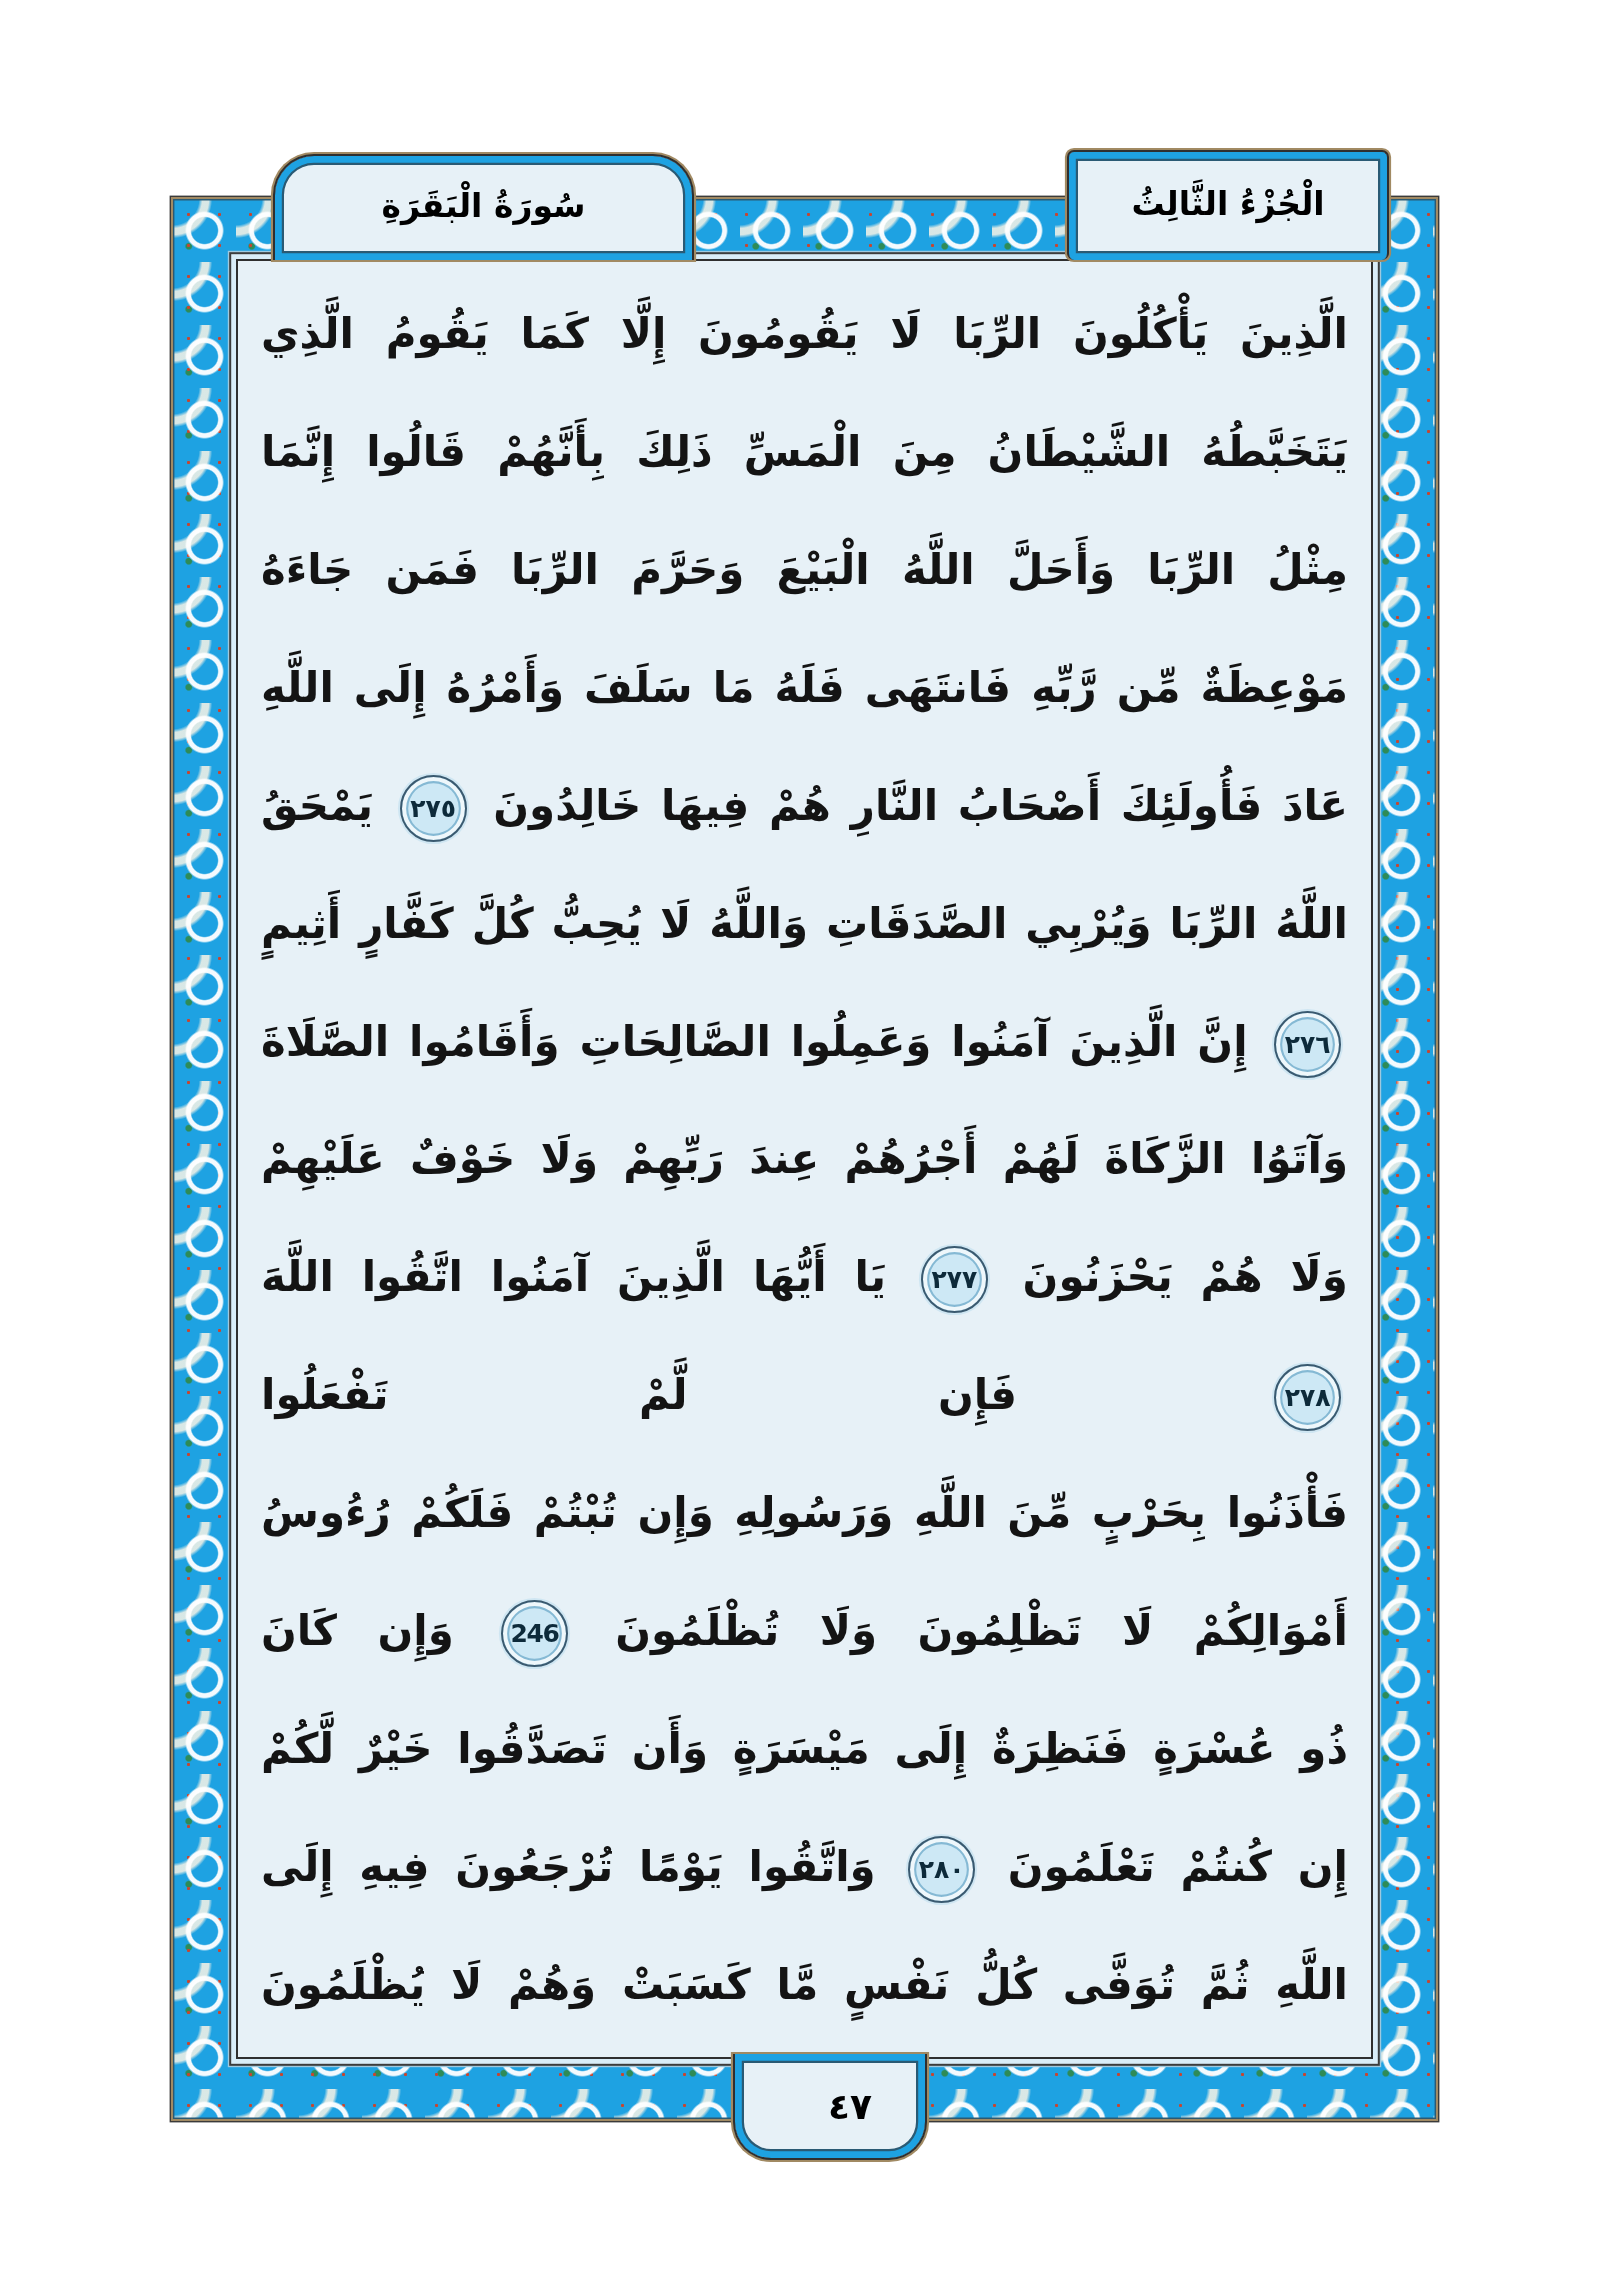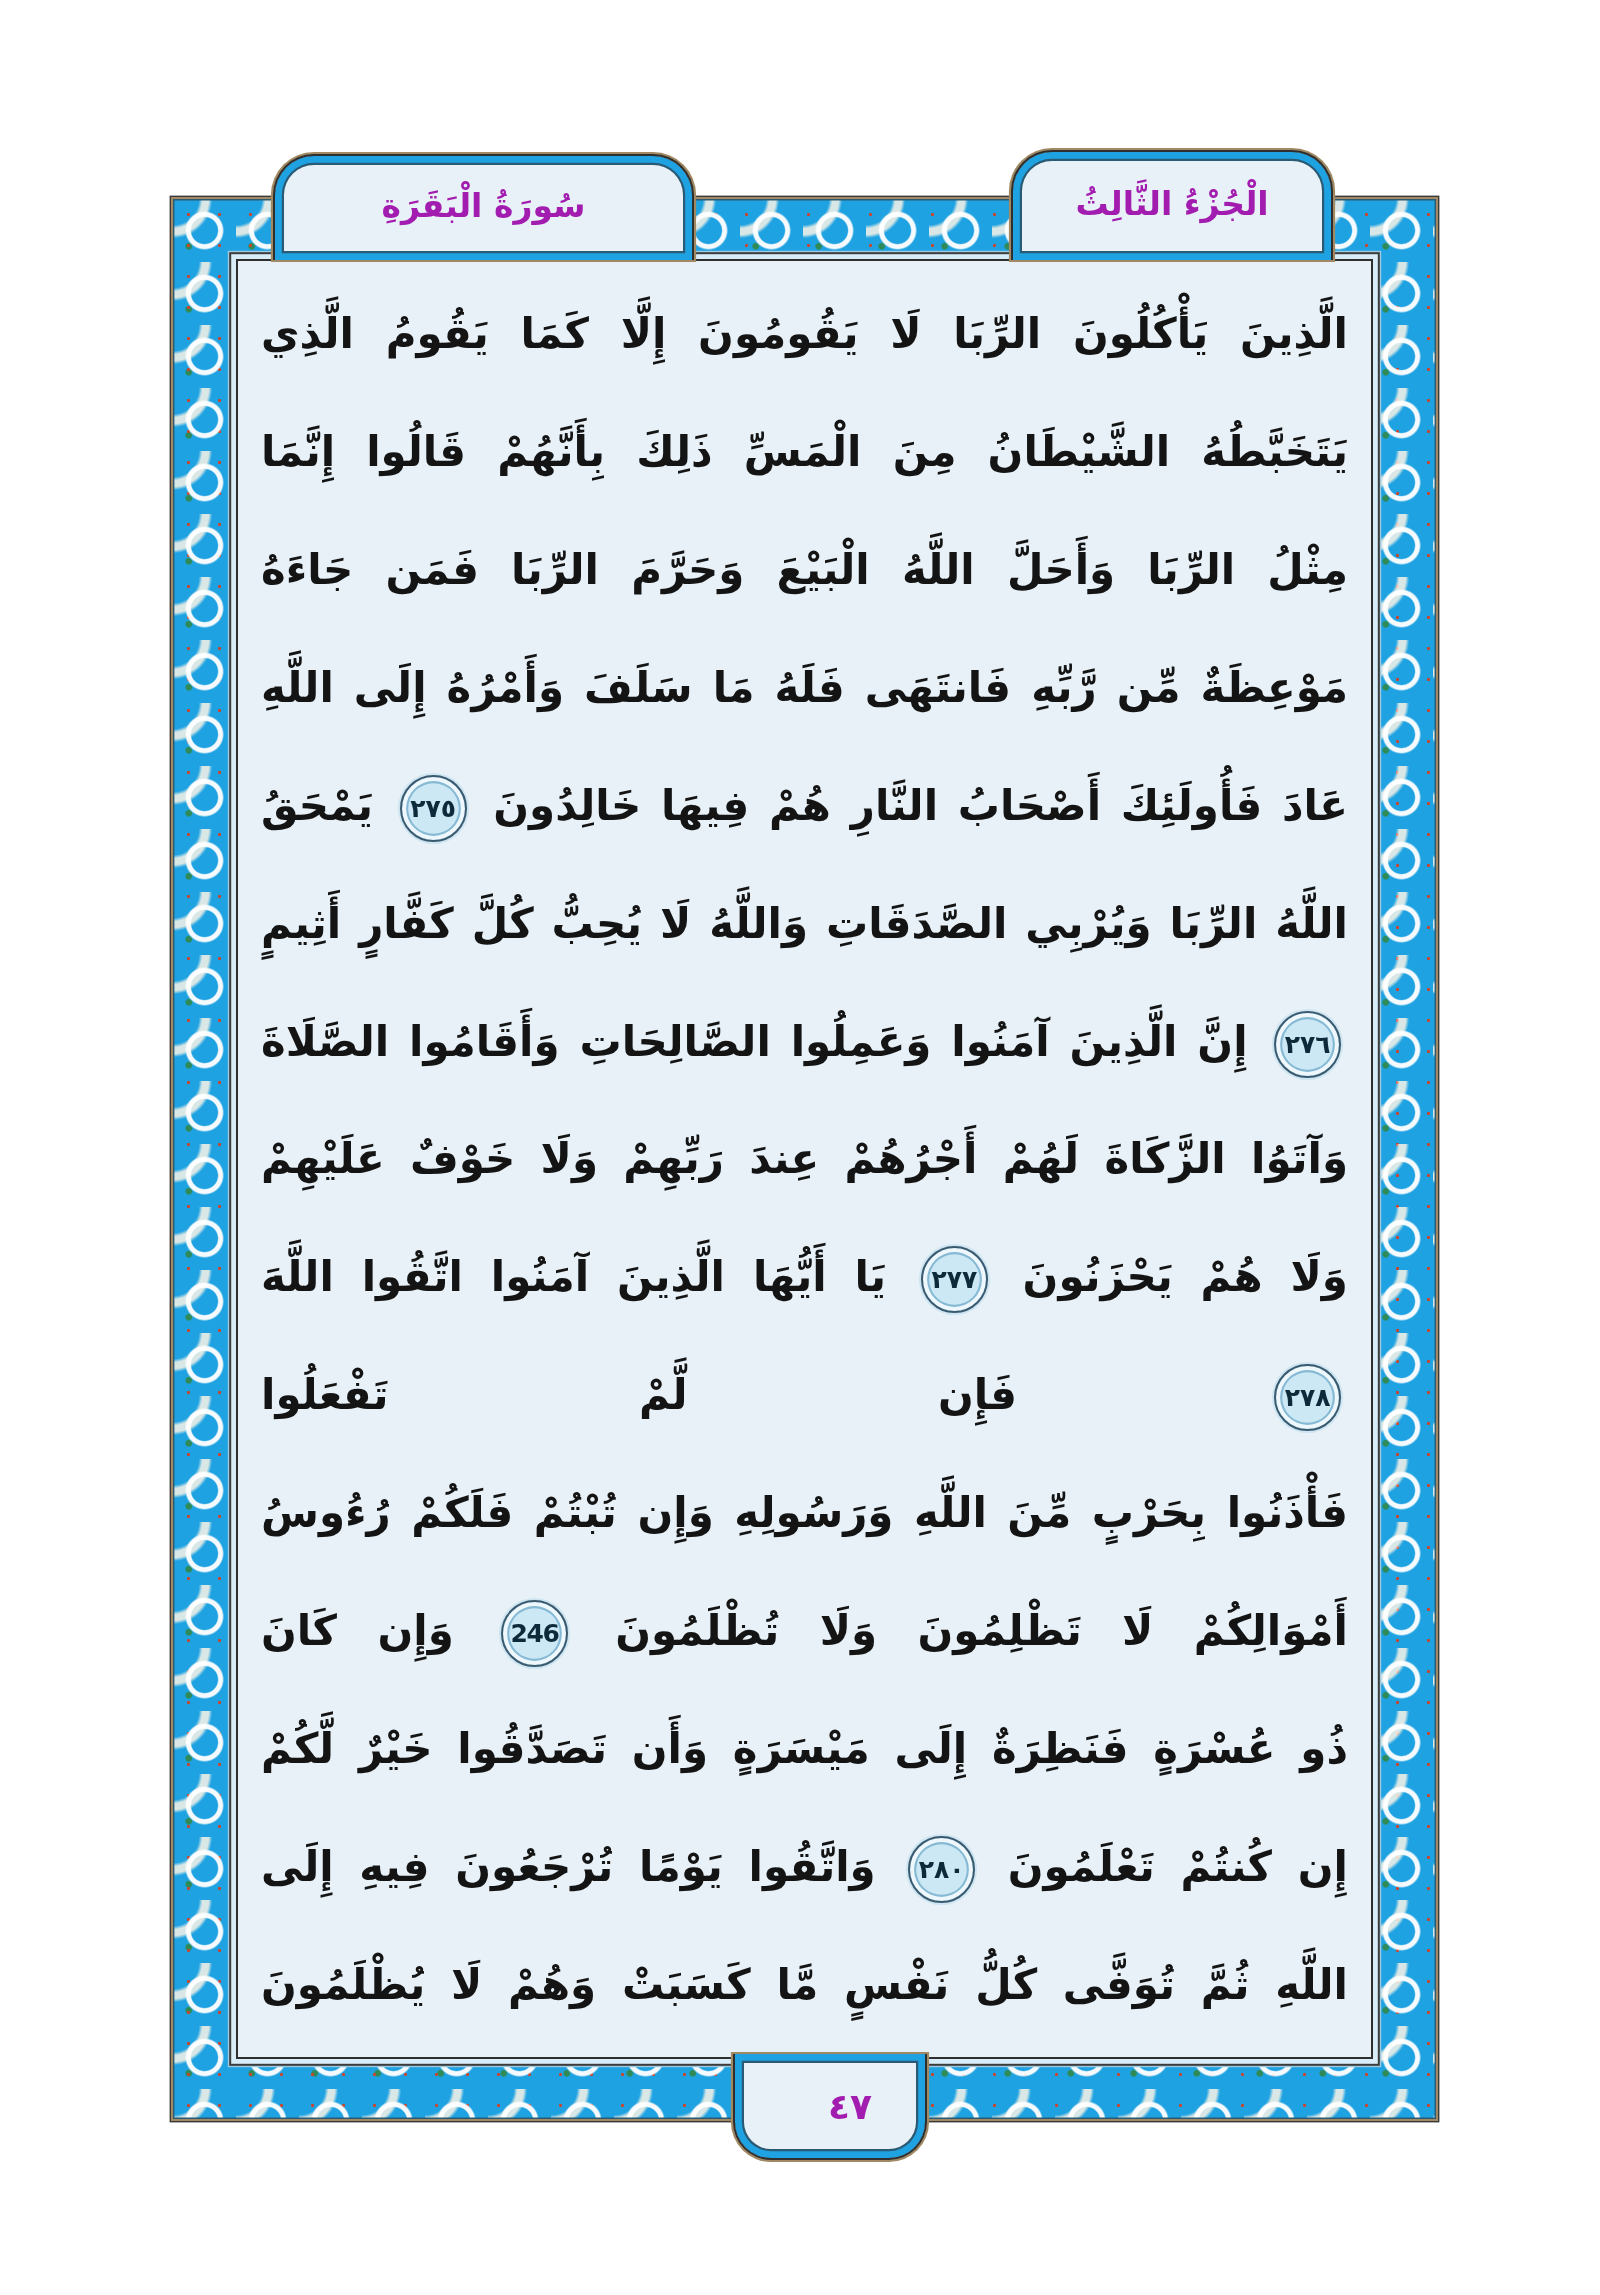--- a/index.html
+++ b/index.html
@@ -67,24 +67,24 @@
     position:absolute;
     background:var(--content_bg);
     border:2.7px solid var(--line_dark);
     box-shadow:inset 0 0 0 6.8px var(--border_band), inset 0 0 0 9px #2a5a74, 0 0 0 2.1px var(--line_tan);
     display:flex;align-items:center;justify-content:center;
     z-index:3;
   }
   .tab-top{border-radius:41px 41px 0 0;border-bottom:none;}
   .tab-bottom{border-radius:0 0 38px 38px;border-top:none;padding-left:40px;}
   .tab-surah{left:273px;top:154px;width:417px;height:104px;}
-  .tab-juz{left:1011px;top:150px;width:318px;height:108px;}
+  .tab-juz{left:1067px;top:150px;width:318px;height:108px;border-radius:7px;}
   .tab-page{left:733px;top:2054px;width:150px;height:104px;}
   .tab-text{
-    font-size:33px;font-weight:700;color:#a21caf;direction:rtl;
+    font-size:33px;font-weight:700;color:#000000;direction:rtl;
     padding-bottom:5.5px;
   }
   .tab-bottom .tab-text{font-size:36px;padding-bottom:0;}
 </style>
 </head>
 <body>
 
 <div class="page">
 
   <div class="frame">

